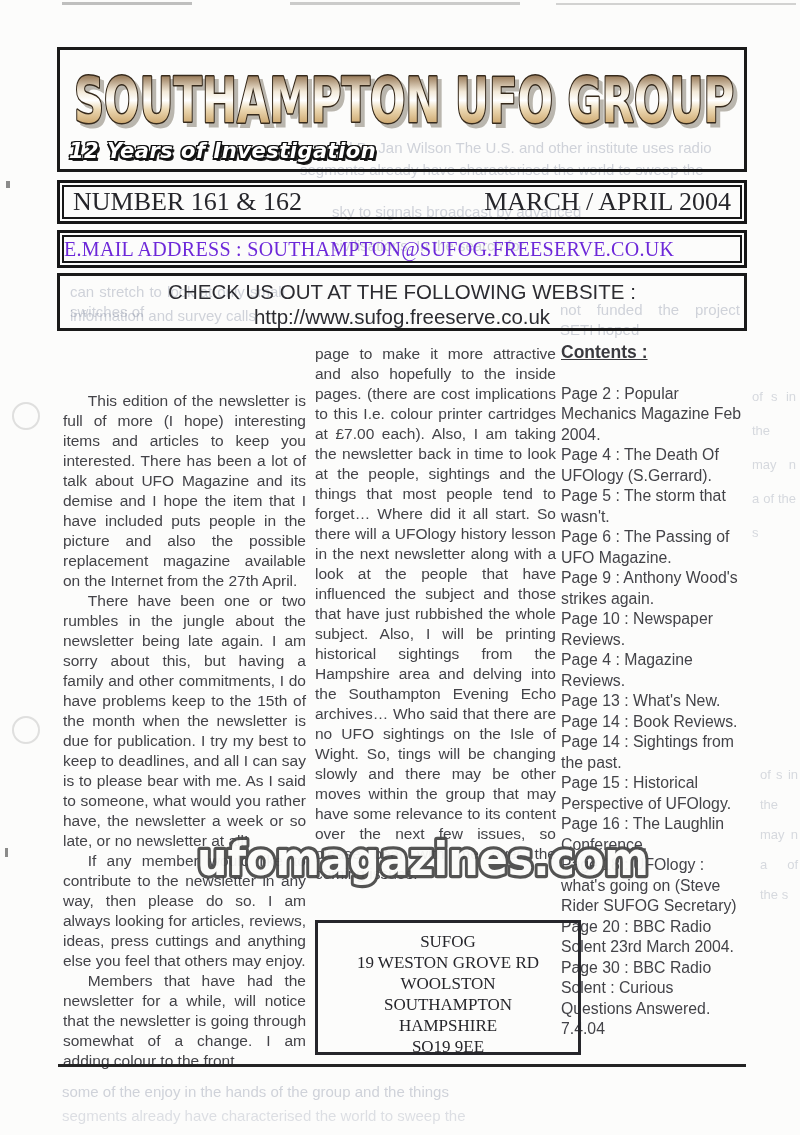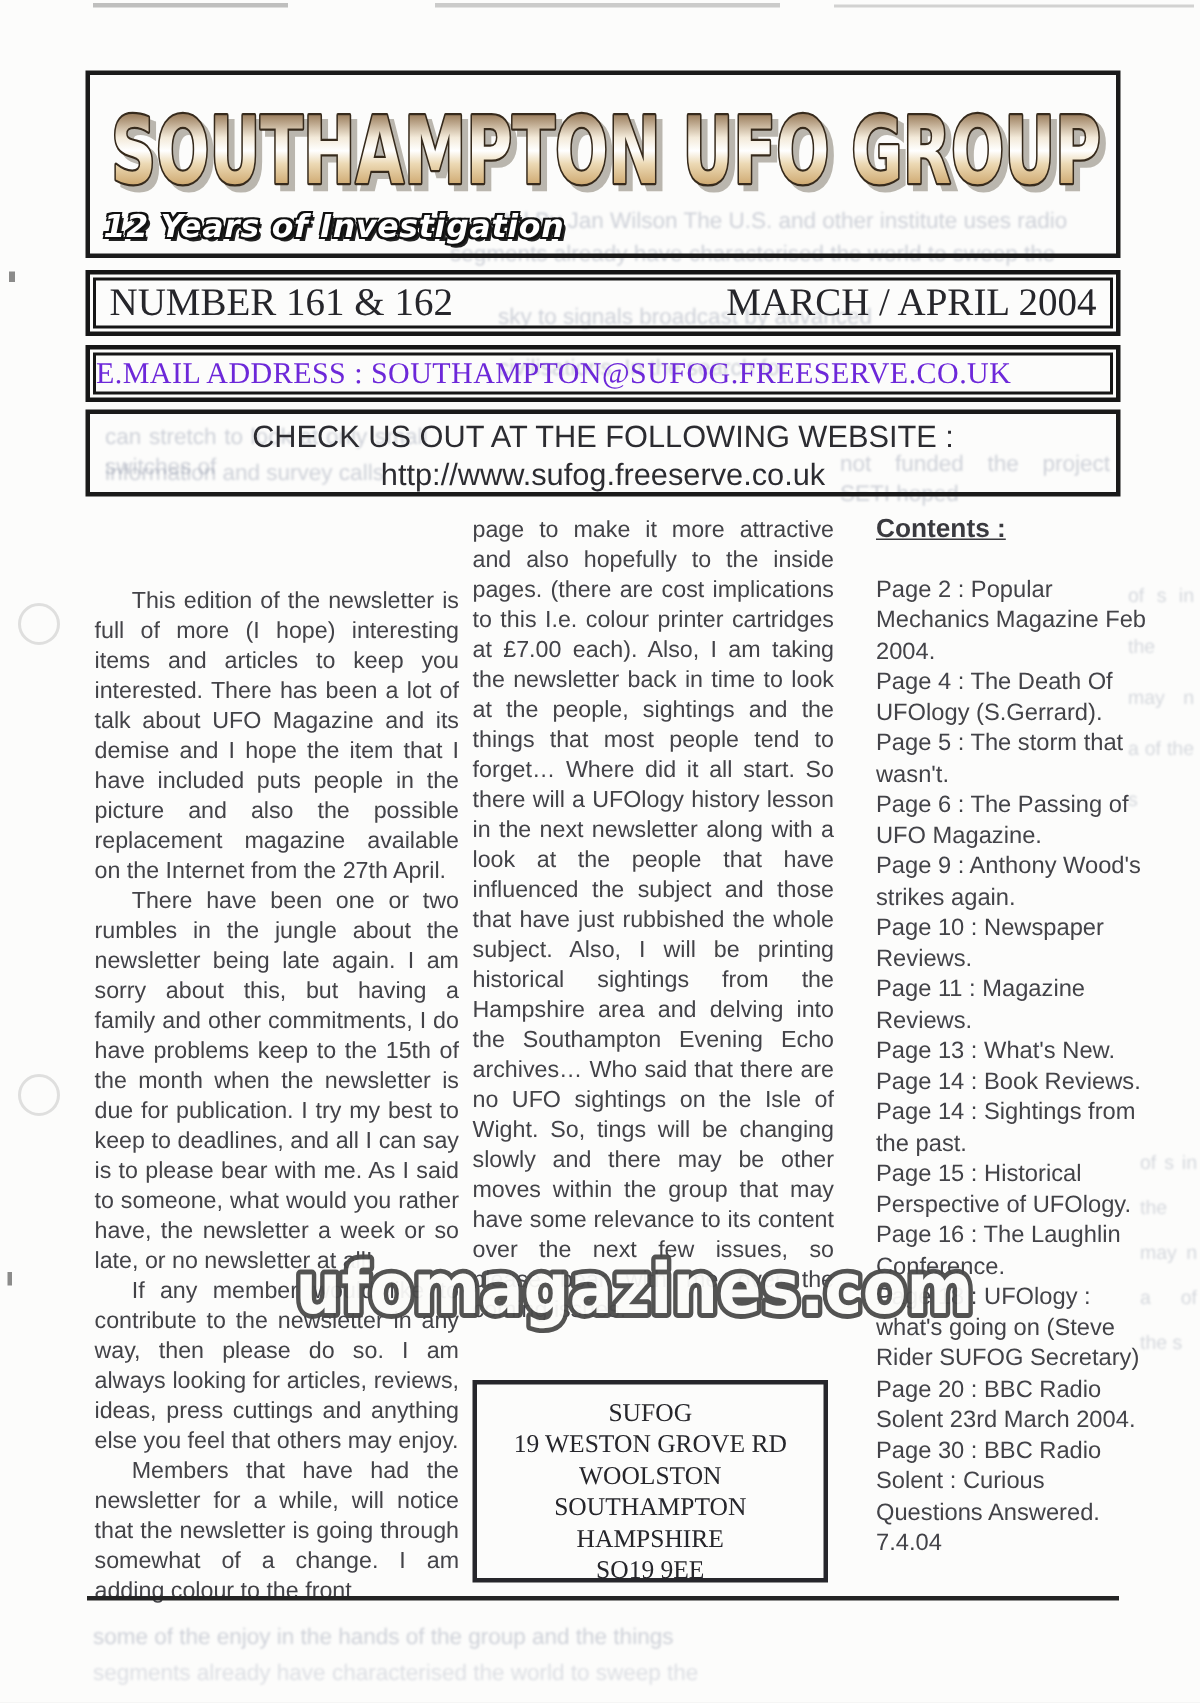--- a/index.html
+++ b/index.html
@@ -39,27 +39,27 @@
   .email-inner { justify-content:flex-start; font-family:"Liberation Serif",serif;
                  font-size:20px; color:#6d28d9; letter-spacing:.3px; }
   .website-bar { position:absolute; left:57px; top:273px; width:690px; height:58px;
                  border:3px solid #1a1a1a; text-align:center; z-index:2;
                  font-size:20.5px; color:#2c2c31; padding-top:3px; line-height:25px; }
 
   
   .col { position:absolute; top:344px; color:#434348; z-index:1; }
   .col-1 { left:63px;  width:243px; font-size:15.5px; line-height:20px; text-align:justify;margin-top:47px; }
   .col-2 { left:315px; width:241px; font-size:15.5px; line-height:20px; text-align:justify; }
-  .col-3 { left:584px; top:342px; width:187px; font-size:15.8px; line-height:20.5px; }
+  .col-3 { left:561px; top:342px; width:187px; font-size:15.8px; line-height:20.5px; }
   .para { text-indent:1.6em; }
   .cont-head { font-weight:bold; text-decoration:underline; font-size:17.5px;
                margin-bottom:21px; color:#3a3a3f; }
 
   
-  .address-box { position:absolute; left:315px; top:920px; width:237px; height:135px;
+  .address-box { position:absolute; left:315px; top:920px; width:266px; height:135px;
                  border:3px solid #26262b; text-align:center; z-index:1;
                  font-family:"Liberation Serif",serif; font-size:17px; line-height:21px;
                  color:#26262b; padding-top:8px; }
 
   .bottom-rule { position:absolute; left:58px; top:1064px; width:688px; height:3px;
                  background:#242424; z-index:1; }
 
   
   .watermark { position:absolute; left:188px; top:826px; z-index:5; opacity:.95; }
 </style>
@@ -138,21 +138,21 @@
 
   <div class="col col-3">
     <div class="cont-head">Contents :</div>
     <div>
         <div>Page 2 : Popular Mechanics Magazine Feb 2004.</div>
         <div>Page 4 : The Death Of UFOlogy (S.Gerrard).</div>
         <div>Page 5 : The storm that wasn't.</div>
         <div>Page 6 : The Passing of UFO Magazine.</div>
         <div>Page 9 : Anthony Wood's strikes again.</div>
         <div>Page 10 : Newspaper Reviews.</div>
-        <div>Page 11 : Magazine Reviews.</div>
+        <div>Page 4 : Magazine Reviews.</div>
         <div>Page 13 : What's New.</div>
         <div>Page 14 : Book Reviews.</div>
         <div>Page 14 : Sightings from the past.</div>
         <div>Page 15 : Historical Perspective of UFOlogy.</div>
         <div>Page 16 : The Laughlin Conference.</div>
         <div>Page 18 : UFOlogy : what's going on (Steve Rider SUFOG Secretary)</div>
         <div>Page 20 : BBC Radio Solent 23rd March 2004.</div>
         <div>Page 30 : BBC Radio Solent : Curious Questions Answered.</div>
         <div>7.4.04</div>
       </div>

